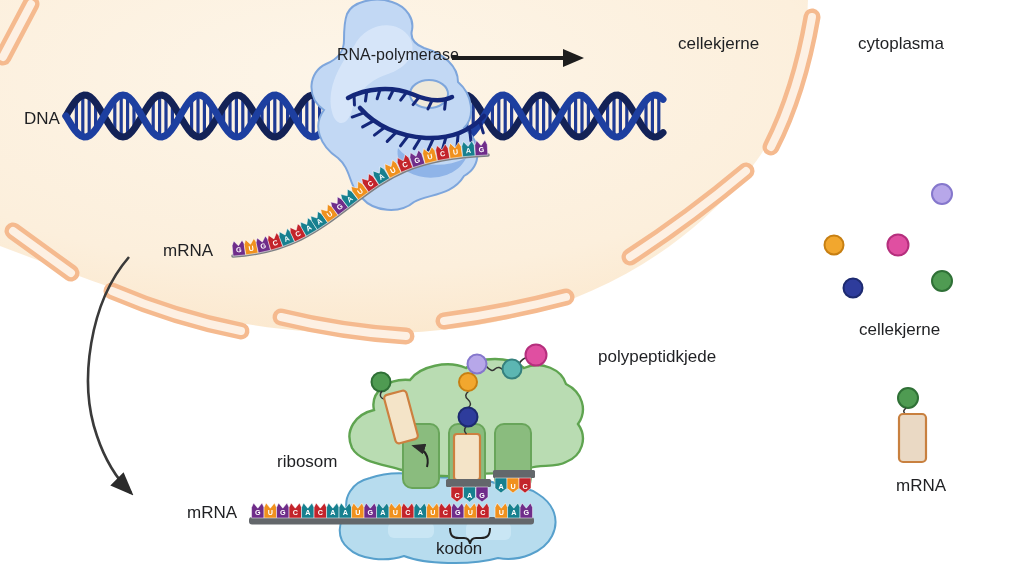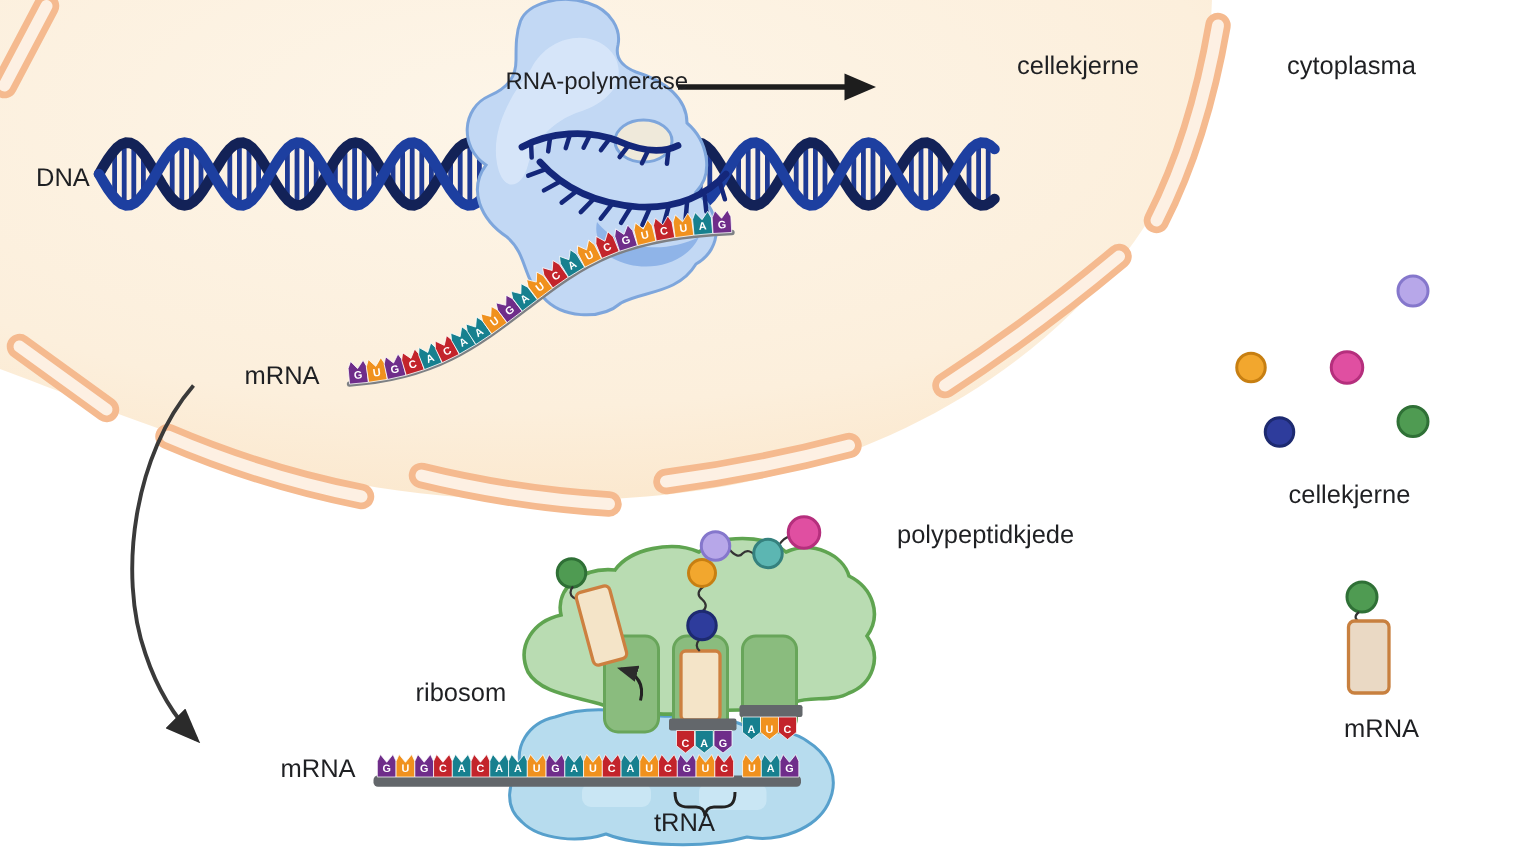--- a/index.html
+++ b/index.html
@@ -445,14 +445,14 @@
   <div class="lbl" style="left:24px;  top:110px;">DNA</div>
   <div class="lbl small" style="left:312px; top:46px;margin-left:25px;">RNA-polymerase</div>
   <div class="lbl" style="left:678px; top:35px;">cellekjerne</div>
   <div class="lbl" style="left:858px; top:35px;">cytoplasma</div>
   <div class="lbl" style="left:163px; top:242px;">mRNA</div>
   <div class="lbl" style="left:859px; top:321px;">cellekjerne</div>
   <div class="lbl" style="left:896px; top:477px;">mRNA</div>
   <div class="lbl" style="left:598px; top:348px;">polypeptidkjede</div>
   <div class="lbl" style="left:277px; top:453px;">ribosom</div>
   <div class="lbl" style="left:187px; top:504px;">mRNA</div>
-  <div class="lbl" style="left:436px; top:540px;">tRNA</div>
+  <div class="lbl" style="left:436px; top:540px;">kodon</div>
 </div>
 
 </body></html>

